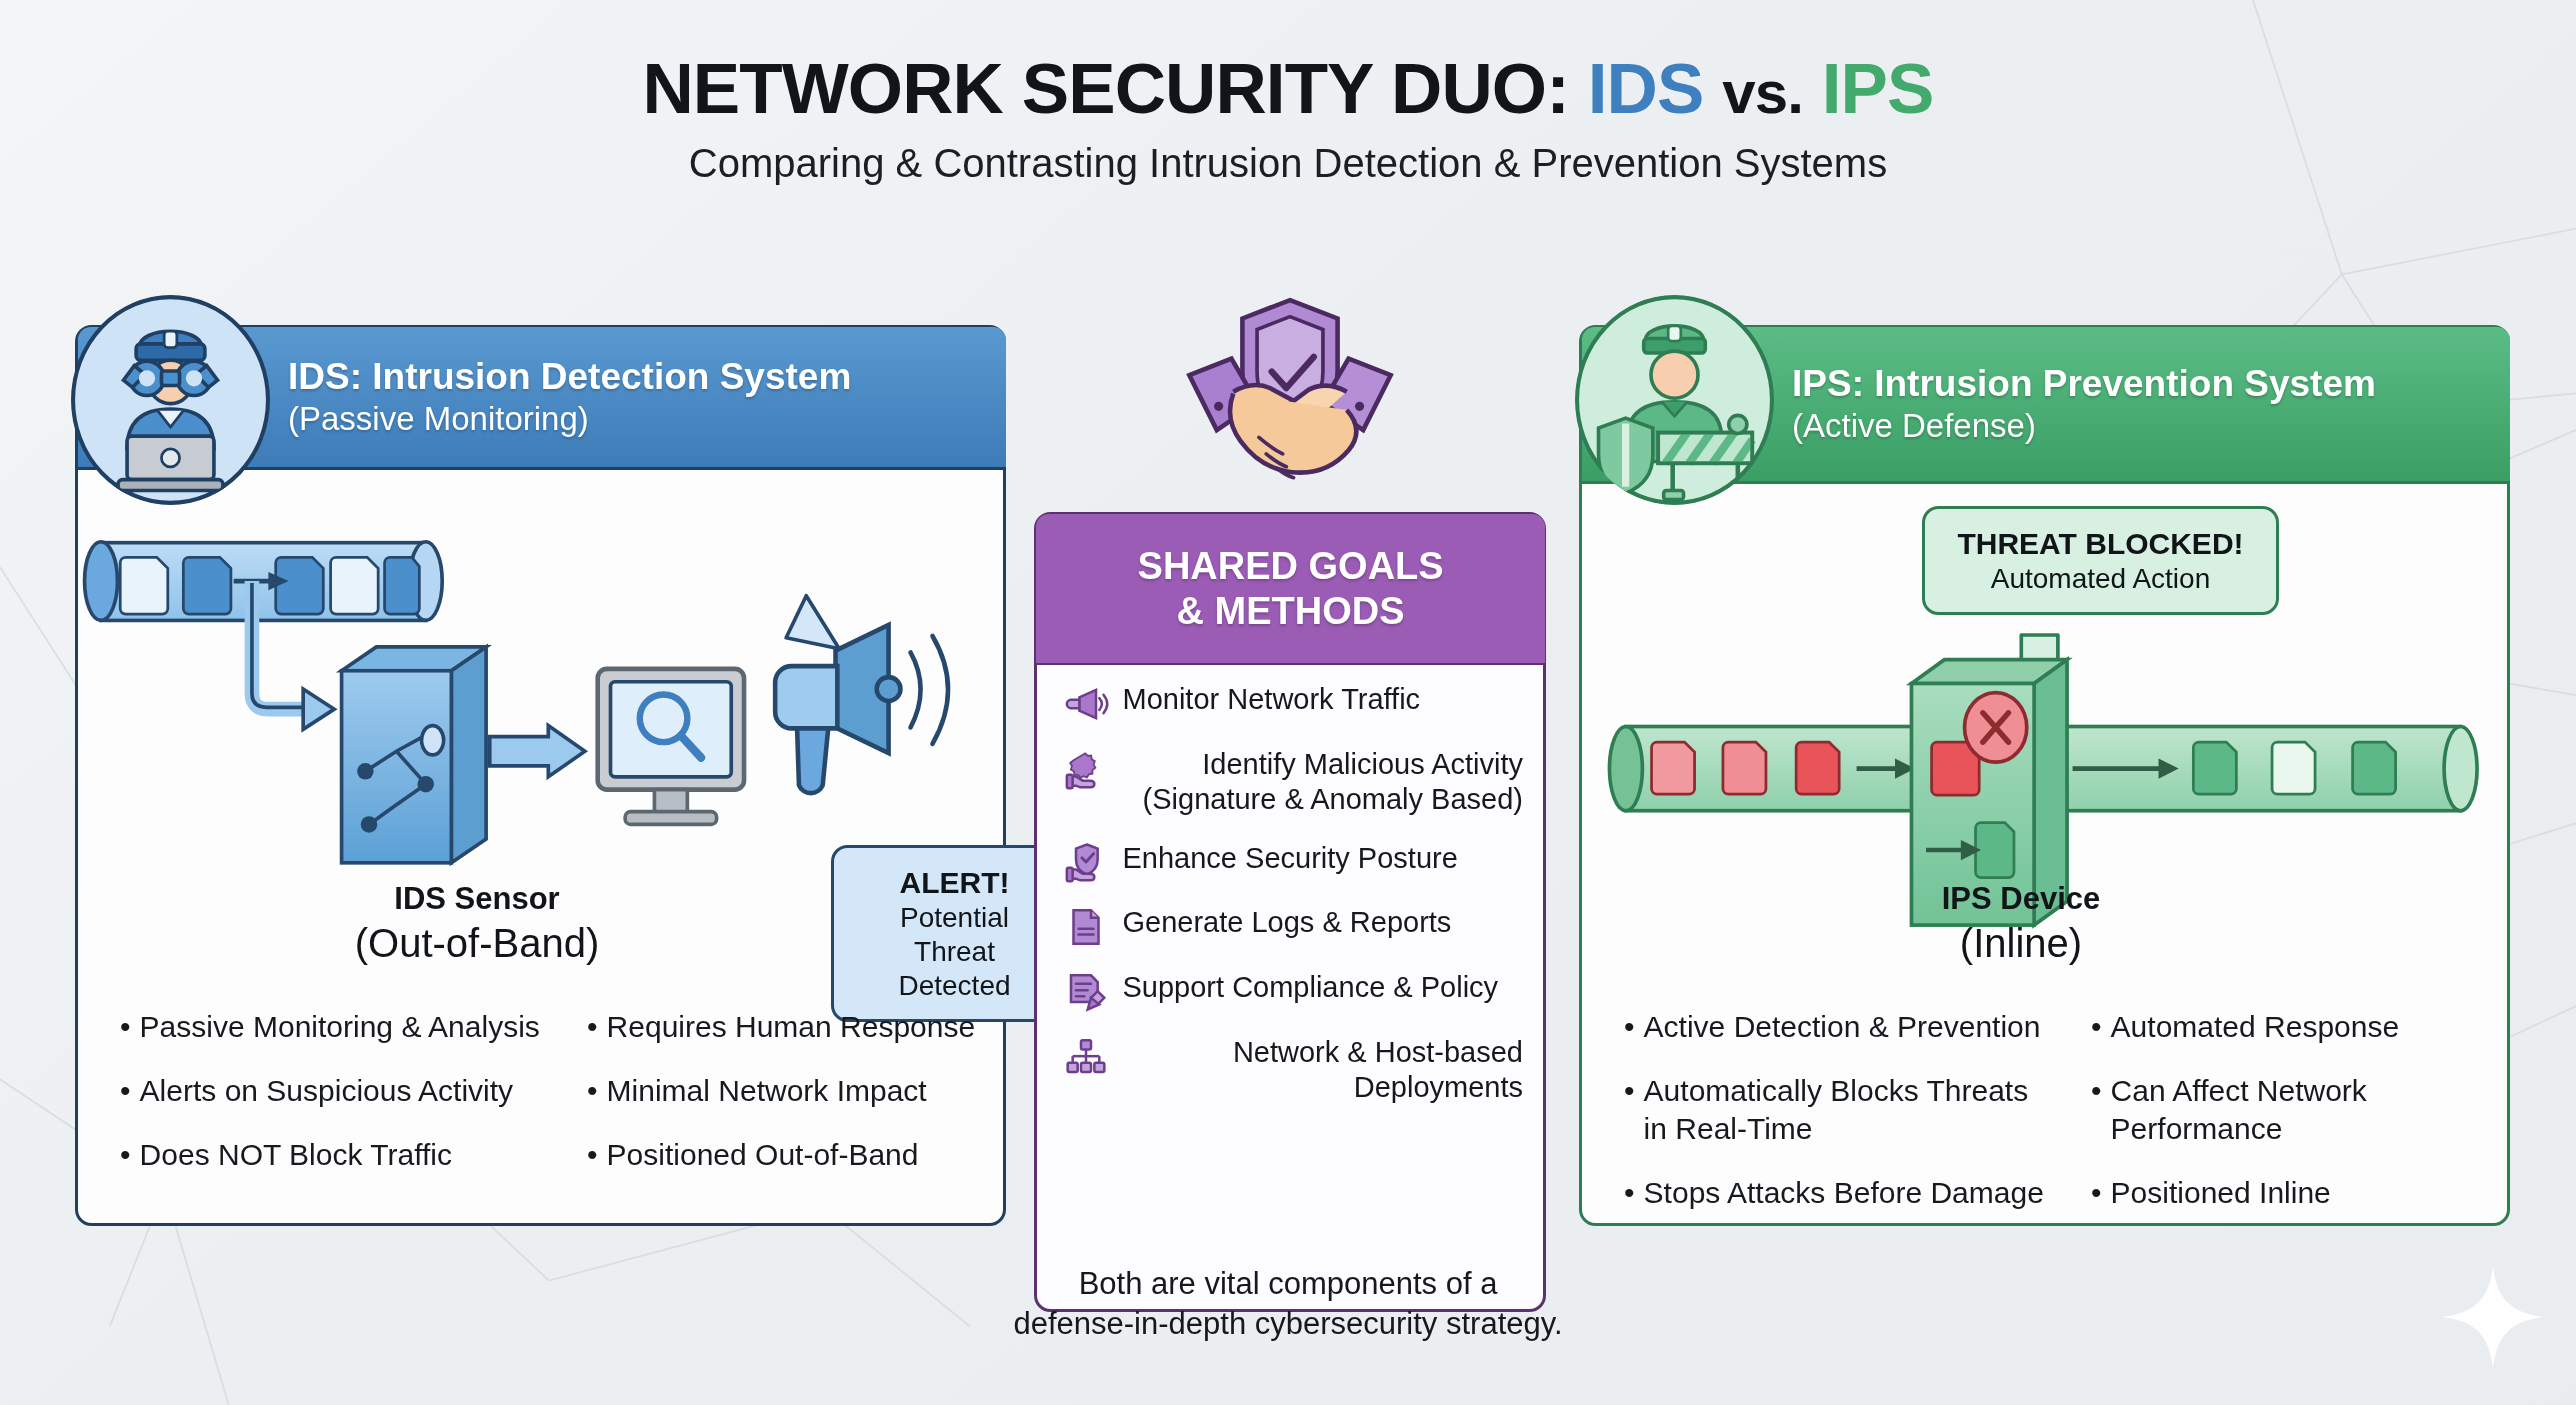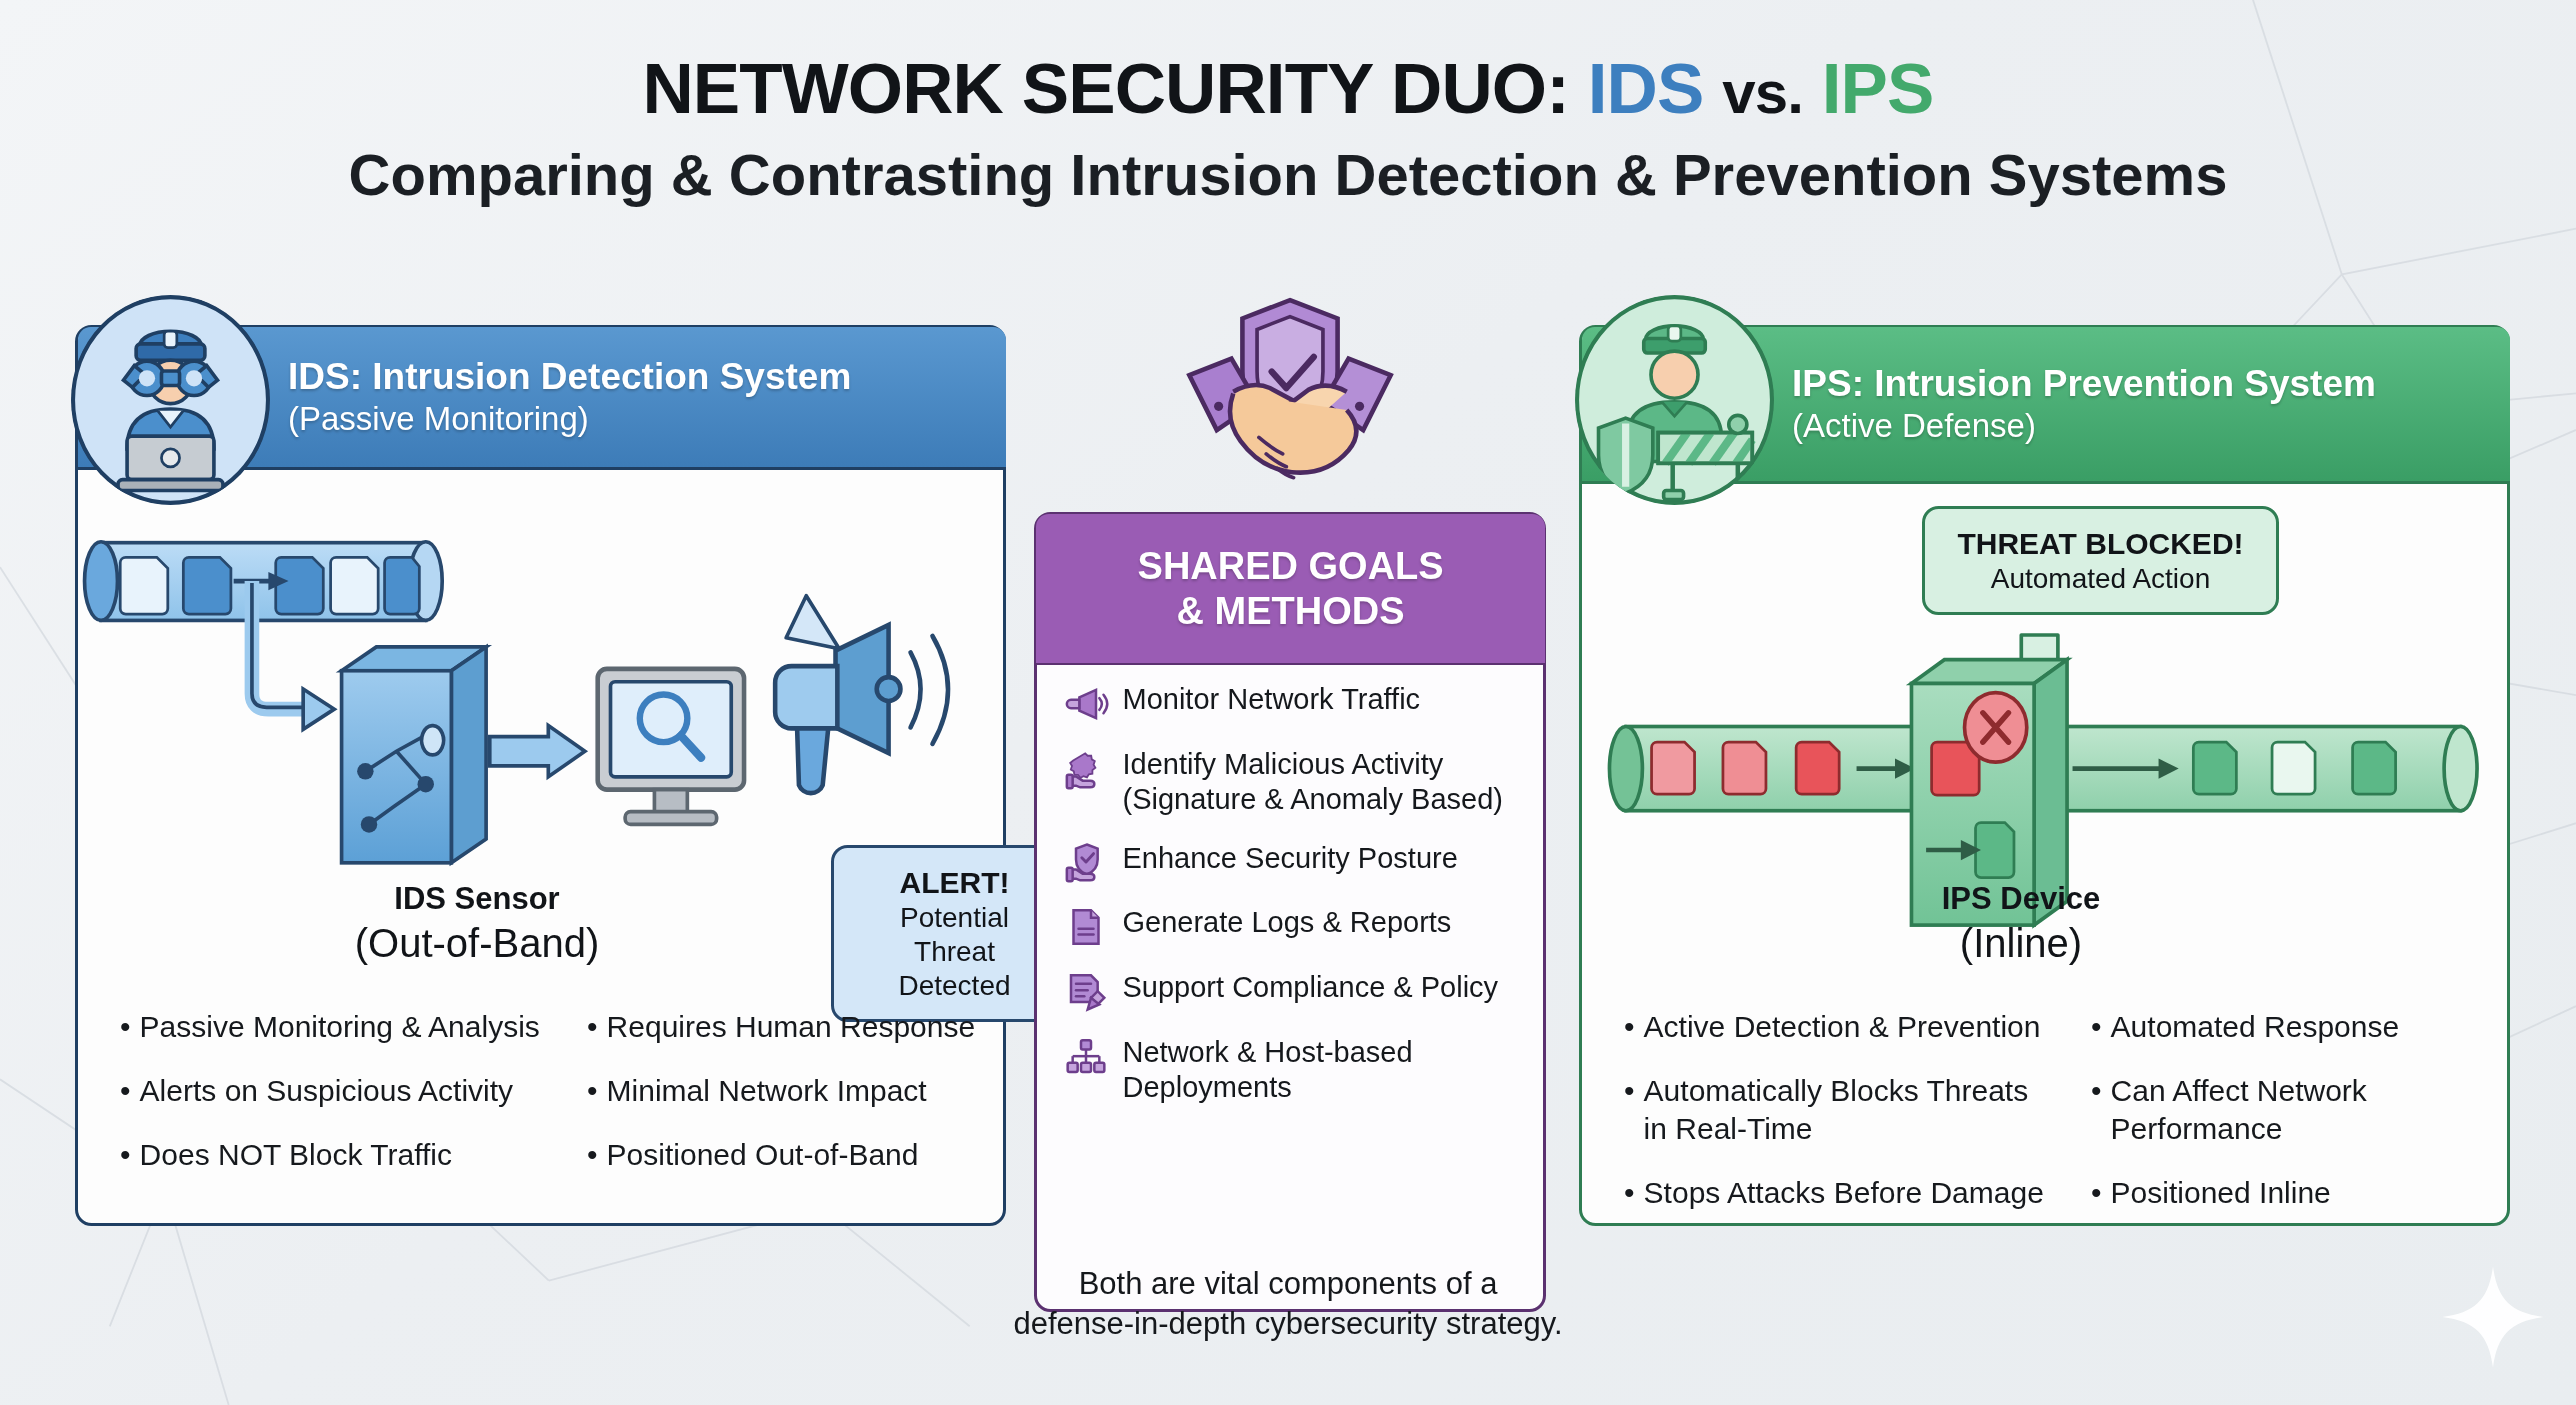--- a/index.html
+++ b/index.html
@@ -18,21 +18,21 @@
 
   
   .title-wrap { position:absolute; top:53px; left:0; width:2576px; text-align:center; }
   .title {
     font-size: 71px; font-weight: 700; letter-spacing:-0.9px;
     color:#111418; line-height:1.0;
   }
   .title .ids { color:#3d7fbf; }
   .title .vs  { color:#111418; font-size:60px; }
   .title .ips { color:#43a96c; }
-  .subtitle { margin-top:16.5px; font-size:58px; color:#1b1f24; font-weight:700; }
+  .subtitle { margin-top:16.5px; font-size:40px; color:#1b1f24; font-weight:400; }
 
   
   .panel { position:absolute; border-radius:16.5px; background:#fdfdfd; }
   .panel-head {
     position:absolute; border-radius:12.8px 12.8px 0 0;
     display:flex; flex-direction:column; justify-content:center;
     color:#fff; padding-left:210px;
   }
   .panel-head .h1 { font-size:37px; font-weight:700; text-shadow:0 1.8px 2.7px rgba(0,0,0,.22); line-height:1.15;}
   .panel-head .h2 { font-size:33px; font-weight:400; text-shadow:0 1.8px 2.7px rgba(0,0,0,.22); line-height:1.2;}
@@ -62,21 +62,21 @@
 
   
   .bullets { position:absolute; display:flex; gap:37px; }
   .bcol { display:flex; flex-direction:column; gap:25.6px; width:430px; }
   .bullet { font-size:30px; color:#16191d; line-height:1.28; display:flex; gap:9.1px; }
   .bullet .dot { flex:0 0 auto; }
 
   
   #goals { position:absolute; left:1066px; top:682px; width:457px;
            display:flex; flex-direction:column; gap:23px; }
-  .goal { display:flex; align-items:flex-start; gap:16.5px; }
+  .goal { display:flex; align-items:flex-start; gap:16.5px;text-align:right; }
   .goal .gi { flex:0 0 40px; width:40px; height:40px; margin-top:1.8px; }
   .goal .gt { font-size:29px; color:#15181c; line-height:1.22; }
 
   
   .devcap { position:absolute; text-align:center; }
   .devcap .n1 { font-size:31px; font-weight:700; color:#111418; }
   .devcap .n2 { font-size:40px; font-weight:400; color:#111418; margin-top:3.7px; }
   #ids-cap { left:291px; top:878px; width:366px; }
   #ips-cap { left:1839px; top:878px; width:366px; }
 

